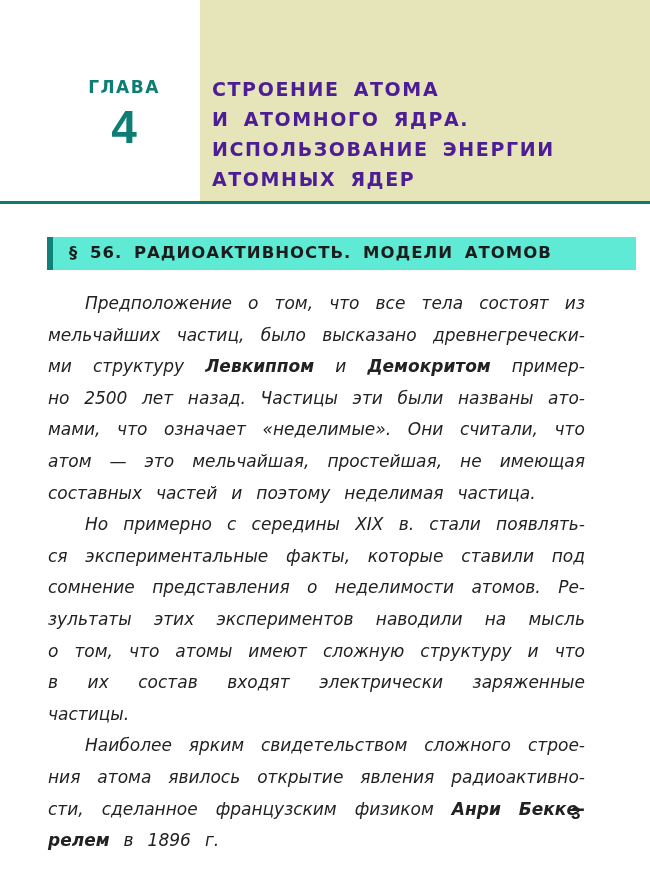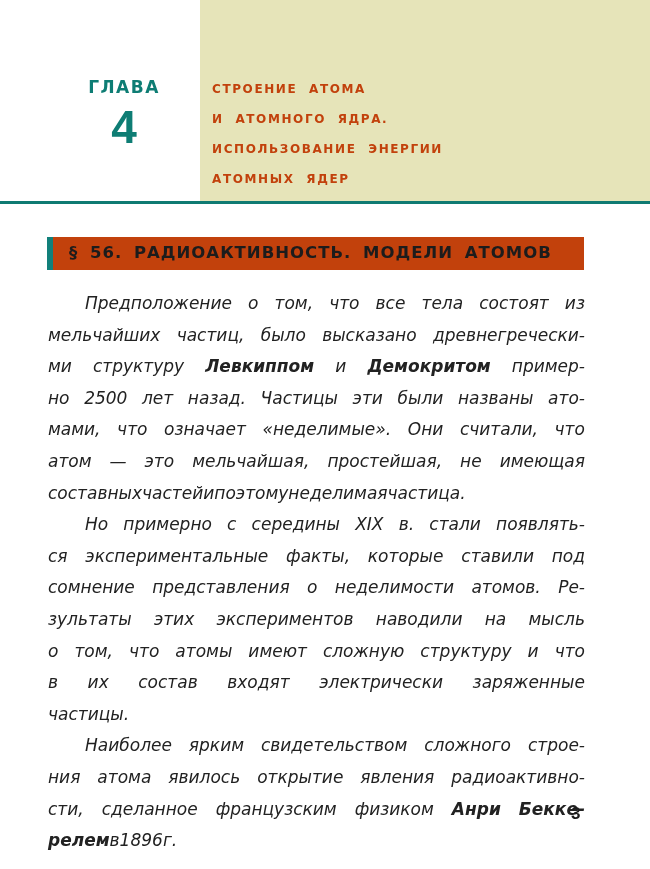--- a/index.html
+++ b/index.html
@@ -5,31 +5,31 @@
     html, body { margin: 0; padding: 0; background: #ffffff; }
     body { width: 650px; height: 869px; position: relative; overflow: hidden; font-family: "DejaVu Sans", sans-serif; color: #1e1e1e; }
 
     .header { position: absolute; left: 0; top: 0; width: 650px; height: 202px; padding-left: 26px; }
     .header-right { position: absolute; left: 200px; top: 0; width: 450px; height: 202px; background: #e6e4b9; }
     .header-line { position: absolute; left: 0; top: 201px; width: 650px; height: 3px; background: #0f7a72; }
 
     .chapter-label { position: absolute; left: 84px; top: 77px; width: 80px; text-align: center; font-family: "DejaVu Sans", sans-serif; font-weight: bold; font-size: 17px; letter-spacing: 1.5px; color: #0e7d74; }
     .chapter-num { position: absolute; left: 84px; top: 104px; width: 80px; text-align: center; font-family: "Liberation Sans", sans-serif; font-weight: bold; font-size: 46px; line-height: 46px; color: #0e7d74; }
 
-    .chapter-title { position: absolute; left: 212px; top: 74px; font-family: "DejaVu Sans", sans-serif; font-weight: bold; font-size: 12px; line-height: 30px; letter-spacing: 1.6px; word-spacing: 6px; color: #c2410c; }
+    .chapter-title { position: absolute; left: 212px; top: 74px; font-family: "DejaVu Sans", sans-serif; font-weight: bold; font-size: 19px; line-height: 30px; letter-spacing: 1.6px; word-spacing: 6px; color: #4c1d95; }
     .chapter-title div { white-space: nowrap; }
 
-    .section-bar { position: absolute; left: 47px; top: 237px; width: 537px; height: 33px; background: #c2410c; }
+    .section-bar { position: absolute; left: 47px; top: 237px; width: 589px; height: 33px; background: #5eead4; }
     .section-accent { position: absolute; left: 0; top: 0; width: 6px; height: 33px; background: #11807a; }
     .section-title { position: absolute; left: 22px; top: 6px; font-family: "DejaVu Sans", sans-serif; font-weight: bold; font-size: 16.5px; letter-spacing: 1px; word-spacing: 5px; color: #1c1c1c; white-space: nowrap; }
 
     .body-text { position: absolute; left: 48px; top: 288px; width: 537px; font-family: "DejaVu Sans", sans-serif; font-size: 17px; line-height: 31.6px; color: #222; }
     .line { display: flex; justify-content: space-between; white-space: nowrap; height: 31.6px; font-style: italic; }
     .line.indent { padding-left: 37px; }
-    .line.last { justify-content: flex-start; gap: 0; }
+    .line.last { justify-content: flex-start; gap: 14px; }
     .line span.b { font-weight: bold; }
 
     .page-number { position: absolute; left: 571px; top: 804px; font-family: "Liberation Sans", sans-serif; font-weight: bold; font-size: 17px; color: #1c1c1c; }
   </style>
 </head>
 <body>
 
 <div class="header">
   <div class="header-right"></div>
   <div class="header-line"></div>

